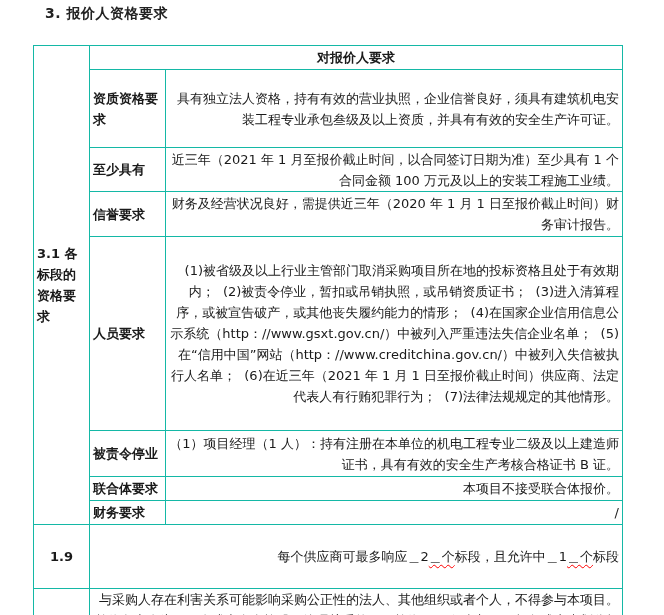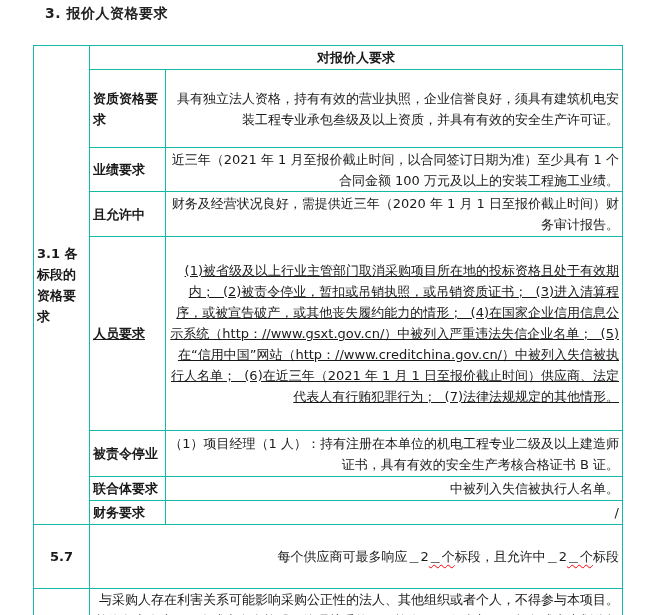--- a/index.html
+++ b/index.html
@@ -40,21 +40,21 @@
   .wavy{
     text-decoration-line:underline;
     text-decoration-style:wavy;
     text-decoration-color:#ff0000;
     text-decoration-thickness:1px;
     text-underline-offset:3px;
   }
   tr.r-qual td{height:77px;}
   tr.r-perf td{height:43px;}
   tr.r-fin  td{height:44px;}
-  tr.r-rep  td{height:193px;text-decoration:underline;}
+  tr.r-rep  td{height:193px;}
   tr.r-pers td{height:45px;}
   tr.r-cons td{height:23px;}
   tr.r-oth  td{height:23px;}
   tr.r-32   td{height:22px;}
   tr.r-33   td{height:59px;}
 </style>
 </head>
 <body>
 
 <div class="page-title">3. 报价人资格要求</div>
@@ -71,53 +71,53 @@
     <td class="label" rowspan="8">3.1 各标段的资格要求</td>
     <td class="hdr" colspan="2">对报价人要求</td>
   </tr>
 
   <tr class="r-qual">
     <td class="label">资质资格要求</td>
     <td class="content">具有独立法人资格，持有有效的营业执照，企业信誉良好，须具有建筑机电安装工程专业承包叁级及以上资质，并具有有效的安全生产许可证。</td>
   </tr>
 
   <tr class="r-perf">
-    <td class="label">业绩要求</td>
+    <td class="label">至少具有</td>
     <td class="content">近三年（2021 年 1 月至报价截止时间，以合同签订日期为准）至少具有 1 个合同金额 100 万元及以上的安装工程施工业绩。</td>
   </tr>
 
   <tr class="r-fin">
-    <td class="label">且允许中</td>
+    <td class="label">信誉要求</td>
     <td class="content">财务及经营状况良好，需提供近三年（2020 年 1 月 1 日至报价截止时间）财务审计报告。</td>
   </tr>
 
   <tr class="r-rep">
     <td class="label">人员要求</td>
     <td class="content">(1)被省级及以上行业主管部门取消采购项目所在地的投标资格且处于有效期内；  (2)被责令停业，暂扣或吊销执照，或吊销资质证书；  (3)进入清算程序，或被宣告破产，或其他丧失履约能力的情形；  (4)在国家企业信用信息公示系统（http：//www.gsxt.gov.cn/）中被列入严重违法失信企业名单；  (5)在“信用中国”网站（http：//www.creditchina.gov.cn/）中被列入失信被执行人名单；  (6)在近三年（2021 年 1 月 1 日至报价截止时间）供应商、法定代表人有行贿犯罪行为；  (7)法律法规规定的其他情形。</td>
   </tr>
 
   <tr class="r-pers">
     <td class="label">被责令停业</td>
     <td class="content">（1）项目经理（1 人）：持有注册在本单位的机电工程专业二级及以上建造师证书，具有有效的安全生产考核合格证书 B 证。</td>
   </tr>
 
   <tr class="r-cons">
     <td class="label">联合体要求</td>
-    <td class="content">中被列入失信被执行人名单。</td>
+    <td class="content">本项目不接受联合体报价。</td>
   </tr>
 
   <tr class="r-oth">
     <td class="label">财务要求</td>
     <td class="content">/</td>
   </tr>
 
   <tr class="r-32">
-    <td class="secnum">5.7</td>
+    <td class="secnum">1.9</td>
     <td class="content" colspan="2">
-      <span>每个供应商可最多响应＿2</span><span class="wavy">＿个</span><span>标段，且允许中＿2</span><span class="wavy">＿个</span><span>标段</span>
+      <span>每个供应商可最多响应＿2</span><span class="wavy">＿个</span><span>标段，且允许中＿1</span><span class="wavy">＿个</span><span>标段</span>
     </td>
   </tr>
 
   <tr class="r-33">
     <td class="secnum">3.3</td>
     <td class="content" colspan="2">与采购人存在利害关系可能影响采购公正性的法人、其他组织或者个人，不得参与本项目。单位负责人为同一人或者存在控股、管理关系的不同单位 ，不得参与同一标段或者未划分标段的同一采购项目。</td>
   </tr>
 </tbody>
   </table>
 

